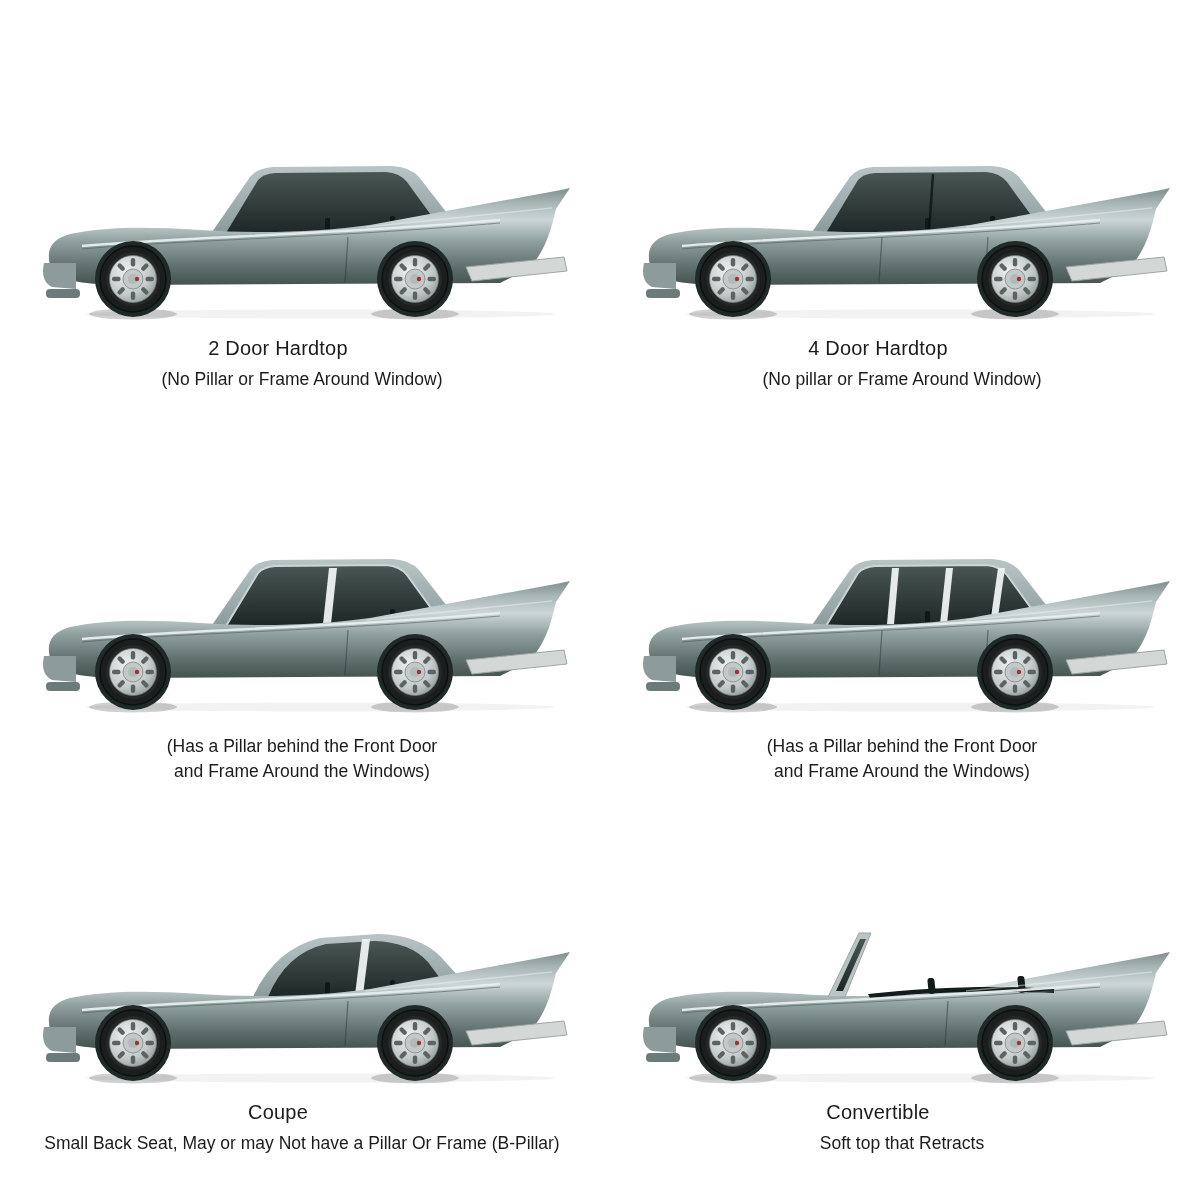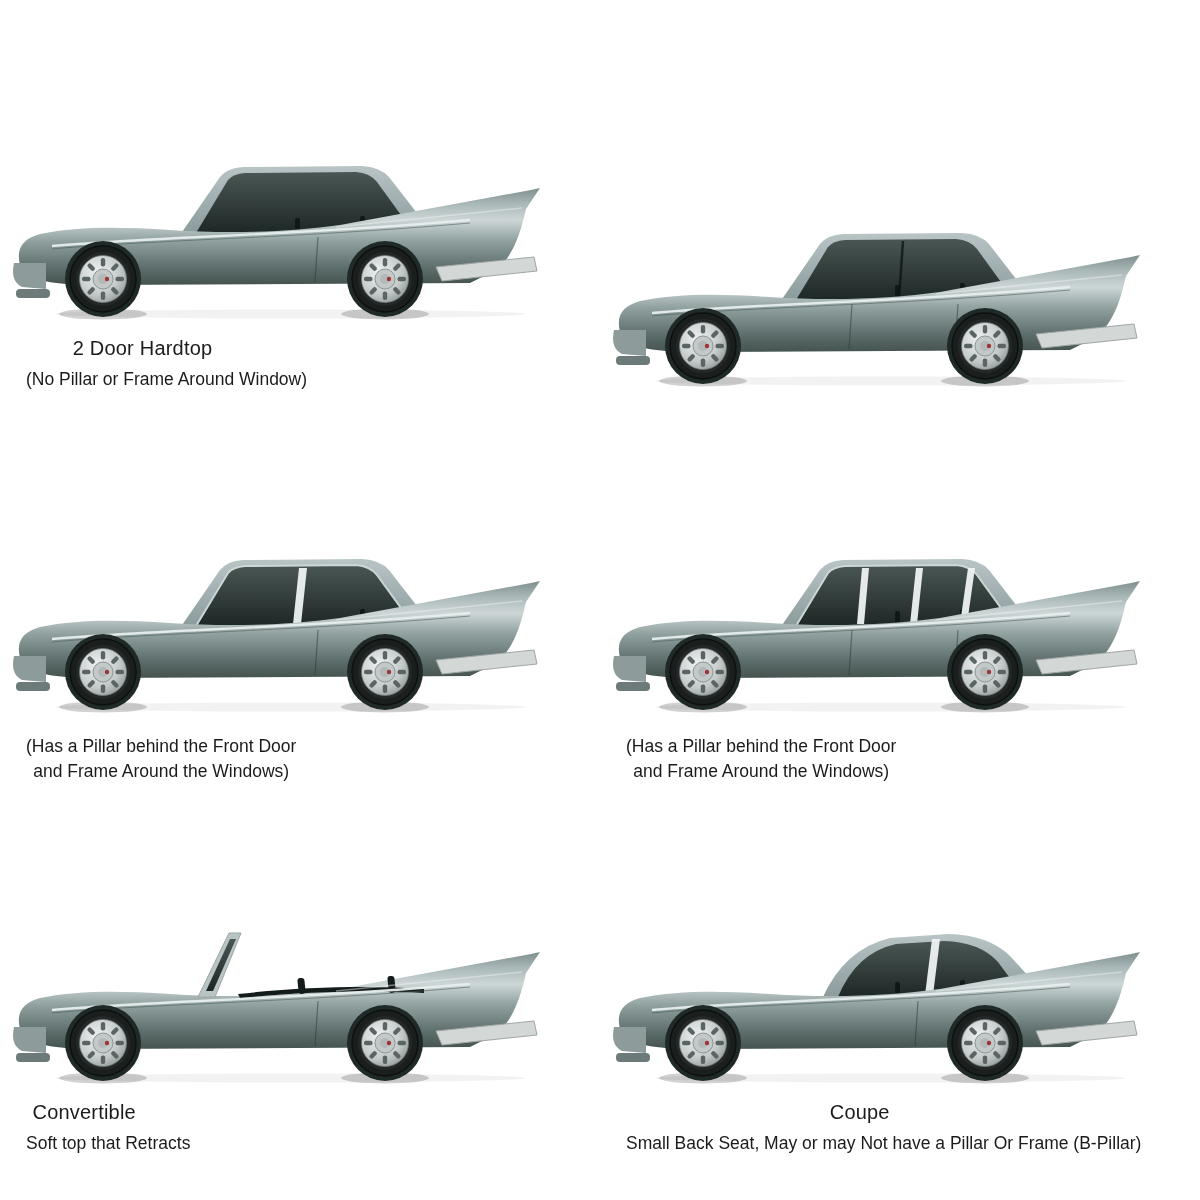--- a/index.html
+++ b/index.html
@@ -12,21 +12,21 @@
     width:1200px;
     padding-top:22px;
     display:grid;
     grid-template-columns:600px 600px;
     grid-template-rows:378px 392px 372px;
   }
   .car-cell{
     margin:0;
     display:flex;
     flex-direction:column;
-    align-items:flex-start;
+    align-items:center;
     justify-content:flex-end;
     padding-bottom:8px;
   }
   .car-art{width:540px;height:212px;}
   .car-art svg{display:block;width:540px;height:212px;}
   .car-caption{
     text-align:center;
     transform:translateX(-22px);
     margin-top:10px;
   }
@@ -197,20 +197,27 @@
           <rect x="382.8" y="145" width="4.4" height="8.5" rx="2" fill="#5a6463" transform="rotate(135 385 166)"></rect>
           <rect x="382.8" y="145" width="4.4" height="8.5" rx="2" fill="#5a6463" transform="rotate(180 385 166)"></rect>
           <rect x="382.8" y="145" width="4.4" height="8.5" rx="2" fill="#5a6463" transform="rotate(225 385 166)"></rect>
           <rect x="382.8" y="145" width="4.4" height="8.5" rx="2" fill="#5a6463" transform="rotate(270 385 166)"></rect>
           <rect x="382.8" y="145" width="4.4" height="8.5" rx="2" fill="#5a6463" transform="rotate(315 385 166)"></rect>
           <circle cx="385" cy="166" r="10" fill="#c3c9c9" stroke="#8e9796" stroke-width="1"></circle>
           <circle cx="385" cy="166" r="5" fill="#b2b9b8"></circle>
           <circle cx="389" cy="166" r="2.2" fill="#9e3434"></circle>
         </svg>
       </div>
+    <figcaption class="car-caption">
+      <div class="car-title">4 Door Hardtop</div>
+      <div class="car-desc">
+        <div class="desc-line">(No pillar or Frame Around Window)</div>
+        <div class="desc-line"></div>
+      </div>
+    </figcaption>
   </figure>
 
   <figure class="car-cell">
     <div class="car-art">
         <svg viewBox="0 0 540 212" xmlns="http://www.w3.org/2000/svg" role="img">
           <defs>
             <linearGradient id="c2b" x1="0" y1="0" x2="0" y2="1">
               <stop offset="0" stop-color="#7e8e8d"></stop>
               <stop offset="0.16" stop-color="#a9b7b7"></stop>
               <stop offset="0.33" stop-color="#cdd6d7"></stop>
@@ -370,20 +377,103 @@
         <div class="desc-line">(Has a Pillar behind the Front Door</div>
         <div class="desc-line">and Frame Around the Windows)</div>
       </div>
     </figcaption>
   </figure>
 
   <figure class="car-cell">
     <div class="car-art">
         <svg viewBox="0 0 540 212" xmlns="http://www.w3.org/2000/svg" role="img">
           <defs>
+            <linearGradient id="c5b" x1="0" y1="0" x2="0" y2="1">
+              <stop offset="0" stop-color="#7e8e8d"></stop>
+              <stop offset="0.16" stop-color="#a9b7b7"></stop>
+              <stop offset="0.33" stop-color="#cdd6d7"></stop>
+              <stop offset="0.55" stop-color="#8fa09e"></stop>
+              <stop offset="0.82" stop-color="#5d6e6c"></stop>
+              <stop offset="1" stop-color="#45534f"></stop>
+            </linearGradient>
+            <linearGradient id="c5g" x1="0" y1="0" x2="0" y2="1">
+              <stop offset="0" stop-color="#4a5654"></stop>
+              <stop offset="1" stop-color="#1d2726"></stop>
+            </linearGradient>
+            <linearGradient id="c5r" x1="0" y1="0" x2="0" y2="1">
+              <stop offset="0" stop-color="#b9c4c5"></stop>
+              <stop offset="1" stop-color="#8a9a9b"></stop>
+            </linearGradient>
+            <radialGradient id="c5w" cx="0.38" cy="0.35" r="0.75">
+              <stop offset="0" stop-color="#eff1f1"></stop>
+              <stop offset="0.65" stop-color="#c3c9c9"></stop>
+              <stop offset="1" stop-color="#8e9796"></stop>
+            </radialGradient>
+          </defs>
+          <ellipse cx="290" cy="201" rx="235" ry="4.5" fill="rgba(0,0,0,0.05)"></ellipse>
+          <path d="M222 122 Q244 72 290 61 L348 57 Q390 58 411 80 Q426 97 450 122 Z" fill="url(#c5r)"></path>
+          <path d="M238 120 Q256 76 296 67 L344 64 Q380 65 398 85 Q409 100 424 120 Z" fill="url(#c5g)"></path>
+          <rect x="295" y="105" width="5" height="13" rx="2" fill="#101817"></rect>
+          <rect x="360" y="103" width="5" height="15" rx="2" fill="#101817"></rect>
+          <polygon points="332,62 340,62 333,118 325,118" fill="#eef2f2" opacity="0.95"></polygon>
+          <path d="M 20 152 C 16 136 22 126 40 121 C 80 113 120 114 170 117 C 230 121 290 119 340 112 L 531 77 L 540 75 L 526 96 C 520 122 514 140 498 156 L 470 170 L 95 172 C 70 172 40 170 28 162 Z" fill="url(#c5b)"></path>
+          <line x1="318" y1="124" x2="315" y2="169" stroke="rgba(40,55,52,0.5)" stroke-width="1.2"></line>
+          <path d="M 52 133 C 150 124 300 122 470 107" stroke="#e7eded" stroke-width="2.4" fill="none" opacity="0.95"></path>
+          <path d="M 52 136 C 150 127 300 125 470 110" stroke="#4f605e" stroke-width="1" fill="none" opacity="0.6"></path>
+          <path d="M 336 114 L 522 95" stroke="rgba(240,245,245,0.45)" stroke-width="1.5" fill="none"></path>
+          <polygon points="436,154 534,144 537,158 442,168" fill="#d3d7d6" stroke="#9fa6a5" stroke-width="1"></polygon>
+          <path d="M 14 150 Q 10 168 22 174 L 46 176 L 46 150 Z" fill="#8d9b9a"></path>
+          <rect x="16" y="176" width="34" height="9" rx="4" fill="#6c7b79"></rect>
+          <ellipse cx="103" cy="201" rx="44" ry="5.5" fill="rgba(0,0,0,0.18)"></ellipse>
+          <circle cx="103" cy="166" r="38" fill="#1f2a28"></circle>
+          <circle cx="103" cy="166" r="33" fill="#1a1e1d" stroke="#0d100f" stroke-width="1.5"></circle>
+          <circle cx="103" cy="166" r="27" fill="#242928"></circle>
+          <circle cx="103" cy="166" r="23.5" fill="url(#c5w)" stroke="#737c7b" stroke-width="0.8"></circle>
+          <rect x="100.8" y="145" width="4.4" height="8.5" rx="2" fill="#5a6463" transform="rotate(0 103 166)"></rect>
+          <rect x="100.8" y="145" width="4.4" height="8.5" rx="2" fill="#5a6463" transform="rotate(45 103 166)"></rect>
+          <rect x="100.8" y="145" width="4.4" height="8.5" rx="2" fill="#5a6463" transform="rotate(90 103 166)"></rect>
+          <rect x="100.8" y="145" width="4.4" height="8.5" rx="2" fill="#5a6463" transform="rotate(135 103 166)"></rect>
+          <rect x="100.8" y="145" width="4.4" height="8.5" rx="2" fill="#5a6463" transform="rotate(180 103 166)"></rect>
+          <rect x="100.8" y="145" width="4.4" height="8.5" rx="2" fill="#5a6463" transform="rotate(225 103 166)"></rect>
+          <rect x="100.8" y="145" width="4.4" height="8.5" rx="2" fill="#5a6463" transform="rotate(270 103 166)"></rect>
+          <rect x="100.8" y="145" width="4.4" height="8.5" rx="2" fill="#5a6463" transform="rotate(315 103 166)"></rect>
+          <circle cx="103" cy="166" r="10" fill="#c3c9c9" stroke="#8e9796" stroke-width="1"></circle>
+          <circle cx="103" cy="166" r="5" fill="#b2b9b8"></circle>
+          <circle cx="107" cy="166" r="2.2" fill="#9e3434"></circle>
+          <ellipse cx="385" cy="201" rx="44" ry="5.5" fill="rgba(0,0,0,0.18)"></ellipse>
+          <circle cx="385" cy="166" r="38" fill="#1f2a28"></circle>
+          <circle cx="385" cy="166" r="33" fill="#1a1e1d" stroke="#0d100f" stroke-width="1.5"></circle>
+          <circle cx="385" cy="166" r="27" fill="#242928"></circle>
+          <circle cx="385" cy="166" r="23.5" fill="url(#c5w)" stroke="#737c7b" stroke-width="0.8"></circle>
+          <rect x="382.8" y="145" width="4.4" height="8.5" rx="2" fill="#5a6463" transform="rotate(0 385 166)"></rect>
+          <rect x="382.8" y="145" width="4.4" height="8.5" rx="2" fill="#5a6463" transform="rotate(45 385 166)"></rect>
+          <rect x="382.8" y="145" width="4.4" height="8.5" rx="2" fill="#5a6463" transform="rotate(90 385 166)"></rect>
+          <rect x="382.8" y="145" width="4.4" height="8.5" rx="2" fill="#5a6463" transform="rotate(135 385 166)"></rect>
+          <rect x="382.8" y="145" width="4.4" height="8.5" rx="2" fill="#5a6463" transform="rotate(180 385 166)"></rect>
+          <rect x="382.8" y="145" width="4.4" height="8.5" rx="2" fill="#5a6463" transform="rotate(225 385 166)"></rect>
+          <rect x="382.8" y="145" width="4.4" height="8.5" rx="2" fill="#5a6463" transform="rotate(270 385 166)"></rect>
+          <rect x="382.8" y="145" width="4.4" height="8.5" rx="2" fill="#5a6463" transform="rotate(315 385 166)"></rect>
+          <circle cx="385" cy="166" r="10" fill="#c3c9c9" stroke="#8e9796" stroke-width="1"></circle>
+          <circle cx="385" cy="166" r="5" fill="#b2b9b8"></circle>
+          <circle cx="389" cy="166" r="2.2" fill="#9e3434"></circle>
+        </svg>
+      </div>
+    <figcaption class="car-caption">
+      <div class="car-title">Coupe</div>
+      <div class="car-desc">
+        <div class="desc-line">Small Back Seat, May or may Not have a Pillar Or Frame (B-Pillar)</div>
+        <div class="desc-line"></div>
+      </div>
+    </figcaption>
+  </figure>
+
+  <figure class="car-cell">
+    <div class="car-art">
+        <svg viewBox="0 0 540 212" xmlns="http://www.w3.org/2000/svg" role="img">
+          <defs>
             <linearGradient id="c4b" x1="0" y1="0" x2="0" y2="1">
               <stop offset="0" stop-color="#7e8e8d"></stop>
               <stop offset="0.16" stop-color="#a9b7b7"></stop>
               <stop offset="0.33" stop-color="#cdd6d7"></stop>
               <stop offset="0.55" stop-color="#8fa09e"></stop>
               <stop offset="0.82" stop-color="#5d6e6c"></stop>
               <stop offset="1" stop-color="#45534f"></stop>
             </linearGradient>
             <linearGradient id="c4g" x1="0" y1="0" x2="0" y2="1">
               <stop offset="0" stop-color="#4a5654"></stop>
@@ -449,96 +539,13 @@
       </div>
     <figcaption class="car-caption">
       <div class="car-title">Convertible</div>
       <div class="car-desc">
         <div class="desc-line">Soft top that Retracts</div>
         <div class="desc-line"></div>
       </div>
     </figcaption>
   </figure>
 
-  <figure class="car-cell">
-    <div class="car-art">
-        <svg viewBox="0 0 540 212" xmlns="http://www.w3.org/2000/svg" role="img">
-          <defs>
-            <linearGradient id="c5b" x1="0" y1="0" x2="0" y2="1">
-              <stop offset="0" stop-color="#7e8e8d"></stop>
-              <stop offset="0.16" stop-color="#a9b7b7"></stop>
-              <stop offset="0.33" stop-color="#cdd6d7"></stop>
-              <stop offset="0.55" stop-color="#8fa09e"></stop>
-              <stop offset="0.82" stop-color="#5d6e6c"></stop>
-              <stop offset="1" stop-color="#45534f"></stop>
-            </linearGradient>
-            <linearGradient id="c5g" x1="0" y1="0" x2="0" y2="1">
-              <stop offset="0" stop-color="#4a5654"></stop>
-              <stop offset="1" stop-color="#1d2726"></stop>
-            </linearGradient>
-            <linearGradient id="c5r" x1="0" y1="0" x2="0" y2="1">
-              <stop offset="0" stop-color="#b9c4c5"></stop>
-              <stop offset="1" stop-color="#8a9a9b"></stop>
-            </linearGradient>
-            <radialGradient id="c5w" cx="0.38" cy="0.35" r="0.75">
-              <stop offset="0" stop-color="#eff1f1"></stop>
-              <stop offset="0.65" stop-color="#c3c9c9"></stop>
-              <stop offset="1" stop-color="#8e9796"></stop>
-            </radialGradient>
-          </defs>
-          <ellipse cx="290" cy="201" rx="235" ry="4.5" fill="rgba(0,0,0,0.05)"></ellipse>
-          <path d="M222 122 Q244 72 290 61 L348 57 Q390 58 411 80 Q426 97 450 122 Z" fill="url(#c5r)"></path>
-          <path d="M238 120 Q256 76 296 67 L344 64 Q380 65 398 85 Q409 100 424 120 Z" fill="url(#c5g)"></path>
-          <rect x="295" y="105" width="5" height="13" rx="2" fill="#101817"></rect>
-          <rect x="360" y="103" width="5" height="15" rx="2" fill="#101817"></rect>
-          <polygon points="332,62 340,62 333,118 325,118" fill="#eef2f2" opacity="0.95"></polygon>
-          <path d="M 20 152 C 16 136 22 126 40 121 C 80 113 120 114 170 117 C 230 121 290 119 340 112 L 531 77 L 540 75 L 526 96 C 520 122 514 140 498 156 L 470 170 L 95 172 C 70 172 40 170 28 162 Z" fill="url(#c5b)"></path>
-          <line x1="318" y1="124" x2="315" y2="169" stroke="rgba(40,55,52,0.5)" stroke-width="1.2"></line>
-          <path d="M 52 133 C 150 124 300 122 470 107" stroke="#e7eded" stroke-width="2.4" fill="none" opacity="0.95"></path>
-          <path d="M 52 136 C 150 127 300 125 470 110" stroke="#4f605e" stroke-width="1" fill="none" opacity="0.6"></path>
-          <path d="M 336 114 L 522 95" stroke="rgba(240,245,245,0.45)" stroke-width="1.5" fill="none"></path>
-          <polygon points="436,154 534,144 537,158 442,168" fill="#d3d7d6" stroke="#9fa6a5" stroke-width="1"></polygon>
-          <path d="M 14 150 Q 10 168 22 174 L 46 176 L 46 150 Z" fill="#8d9b9a"></path>
-          <rect x="16" y="176" width="34" height="9" rx="4" fill="#6c7b79"></rect>
-          <ellipse cx="103" cy="201" rx="44" ry="5.5" fill="rgba(0,0,0,0.18)"></ellipse>
-          <circle cx="103" cy="166" r="38" fill="#1f2a28"></circle>
-          <circle cx="103" cy="166" r="33" fill="#1a1e1d" stroke="#0d100f" stroke-width="1.5"></circle>
-          <circle cx="103" cy="166" r="27" fill="#242928"></circle>
-          <circle cx="103" cy="166" r="23.5" fill="url(#c5w)" stroke="#737c7b" stroke-width="0.8"></circle>
-          <rect x="100.8" y="145" width="4.4" height="8.5" rx="2" fill="#5a6463" transform="rotate(0 103 166)"></rect>
-          <rect x="100.8" y="145" width="4.4" height="8.5" rx="2" fill="#5a6463" transform="rotate(45 103 166)"></rect>
-          <rect x="100.8" y="145" width="4.4" height="8.5" rx="2" fill="#5a6463" transform="rotate(90 103 166)"></rect>
-          <rect x="100.8" y="145" width="4.4" height="8.5" rx="2" fill="#5a6463" transform="rotate(135 103 166)"></rect>
-          <rect x="100.8" y="145" width="4.4" height="8.5" rx="2" fill="#5a6463" transform="rotate(180 103 166)"></rect>
-          <rect x="100.8" y="145" width="4.4" height="8.5" rx="2" fill="#5a6463" transform="rotate(225 103 166)"></rect>
-          <rect x="100.8" y="145" width="4.4" height="8.5" rx="2" fill="#5a6463" transform="rotate(270 103 166)"></rect>
-          <rect x="100.8" y="145" width="4.4" height="8.5" rx="2" fill="#5a6463" transform="rotate(315 103 166)"></rect>
-          <circle cx="103" cy="166" r="10" fill="#c3c9c9" stroke="#8e9796" stroke-width="1"></circle>
-          <circle cx="103" cy="166" r="5" fill="#b2b9b8"></circle>
-          <circle cx="107" cy="166" r="2.2" fill="#9e3434"></circle>
-          <ellipse cx="385" cy="201" rx="44" ry="5.5" fill="rgba(0,0,0,0.18)"></ellipse>
-          <circle cx="385" cy="166" r="38" fill="#1f2a28"></circle>
-          <circle cx="385" cy="166" r="33" fill="#1a1e1d" stroke="#0d100f" stroke-width="1.5"></circle>
-          <circle cx="385" cy="166" r="27" fill="#242928"></circle>
-          <circle cx="385" cy="166" r="23.5" fill="url(#c5w)" stroke="#737c7b" stroke-width="0.8"></circle>
-          <rect x="382.8" y="145" width="4.4" height="8.5" rx="2" fill="#5a6463" transform="rotate(0 385 166)"></rect>
-          <rect x="382.8" y="145" width="4.4" height="8.5" rx="2" fill="#5a6463" transform="rotate(45 385 166)"></rect>
-          <rect x="382.8" y="145" width="4.4" height="8.5" rx="2" fill="#5a6463" transform="rotate(90 385 166)"></rect>
-          <rect x="382.8" y="145" width="4.4" height="8.5" rx="2" fill="#5a6463" transform="rotate(135 385 166)"></rect>
-          <rect x="382.8" y="145" width="4.4" height="8.5" rx="2" fill="#5a6463" transform="rotate(180 385 166)"></rect>
-          <rect x="382.8" y="145" width="4.4" height="8.5" rx="2" fill="#5a6463" transform="rotate(225 385 166)"></rect>
-          <rect x="382.8" y="145" width="4.4" height="8.5" rx="2" fill="#5a6463" transform="rotate(270 385 166)"></rect>
-          <rect x="382.8" y="145" width="4.4" height="8.5" rx="2" fill="#5a6463" transform="rotate(315 385 166)"></rect>
-          <circle cx="385" cy="166" r="10" fill="#c3c9c9" stroke="#8e9796" stroke-width="1"></circle>
-          <circle cx="385" cy="166" r="5" fill="#b2b9b8"></circle>
-          <circle cx="389" cy="166" r="2.2" fill="#9e3434"></circle>
-        </svg>
-      </div>
-    <figcaption class="car-caption">
-      <div class="car-title">Coupe</div>
-      <div class="car-desc">
-        <div class="desc-line">Small Back Seat, May or may Not have a Pillar Or Frame (B-Pillar)</div>
-        <div class="desc-line"></div>
-      </div>
-    </figcaption>
-  </figure>
-
 </div>
 
 </body></html>

